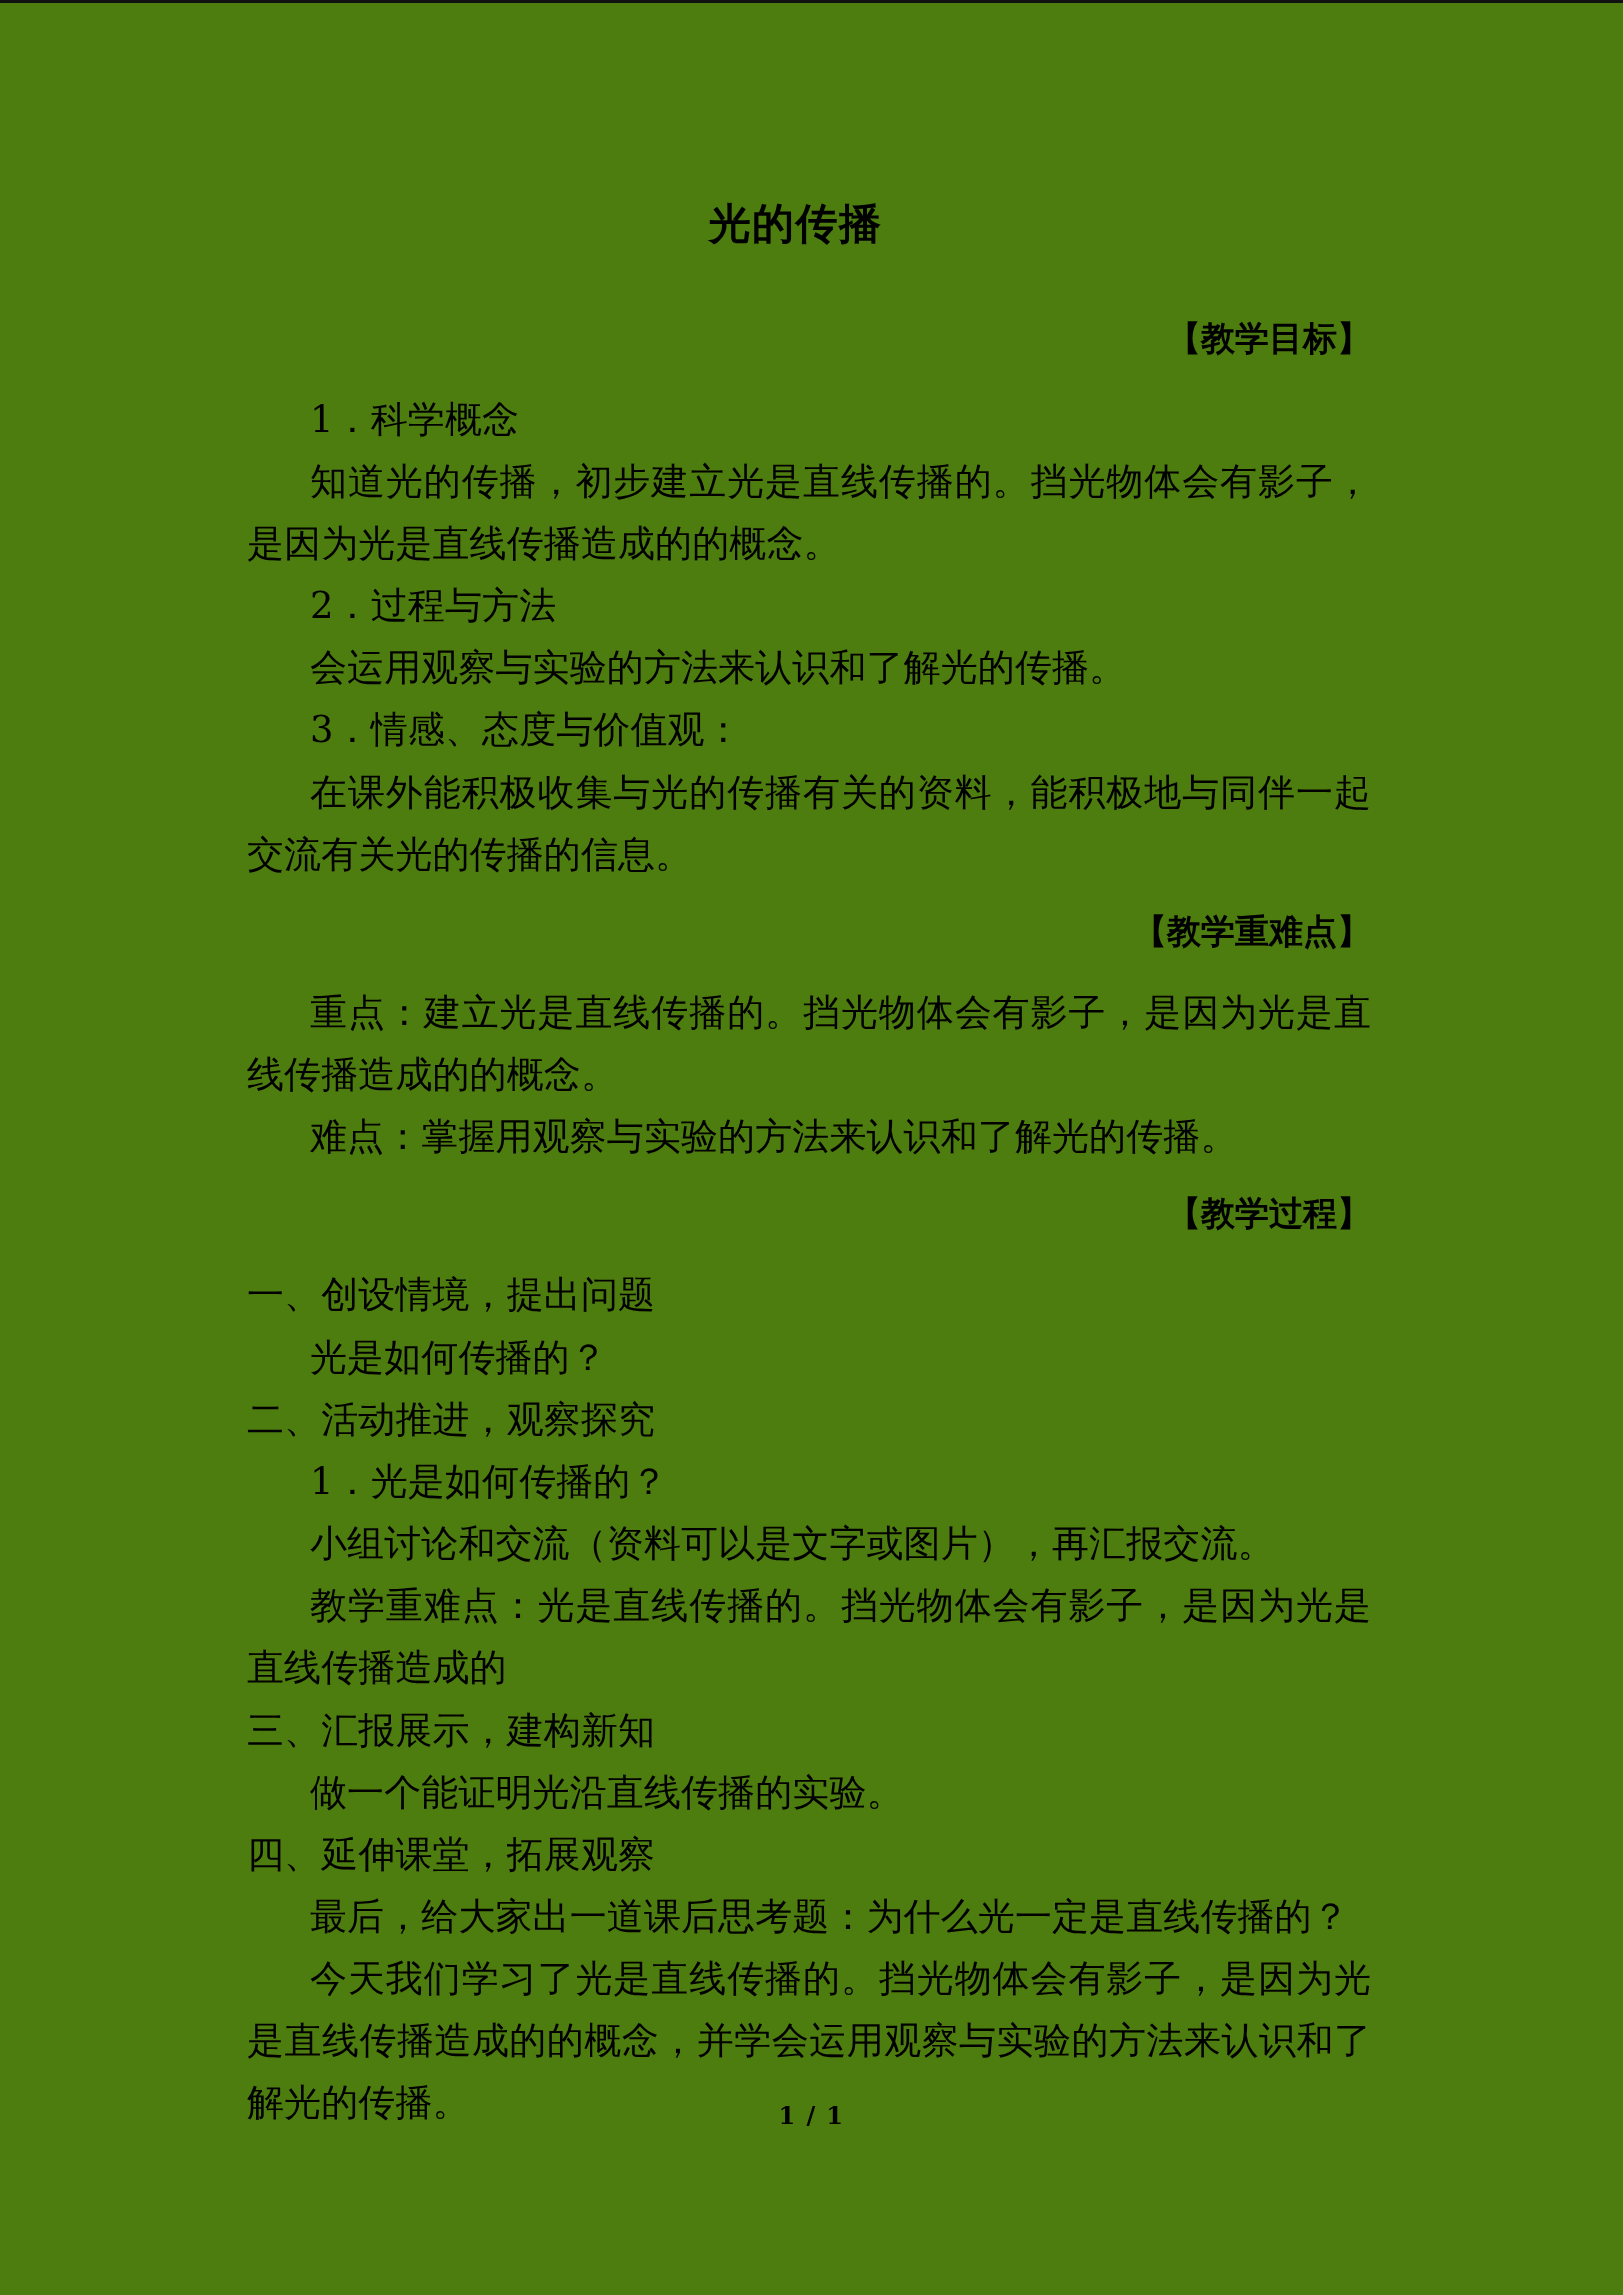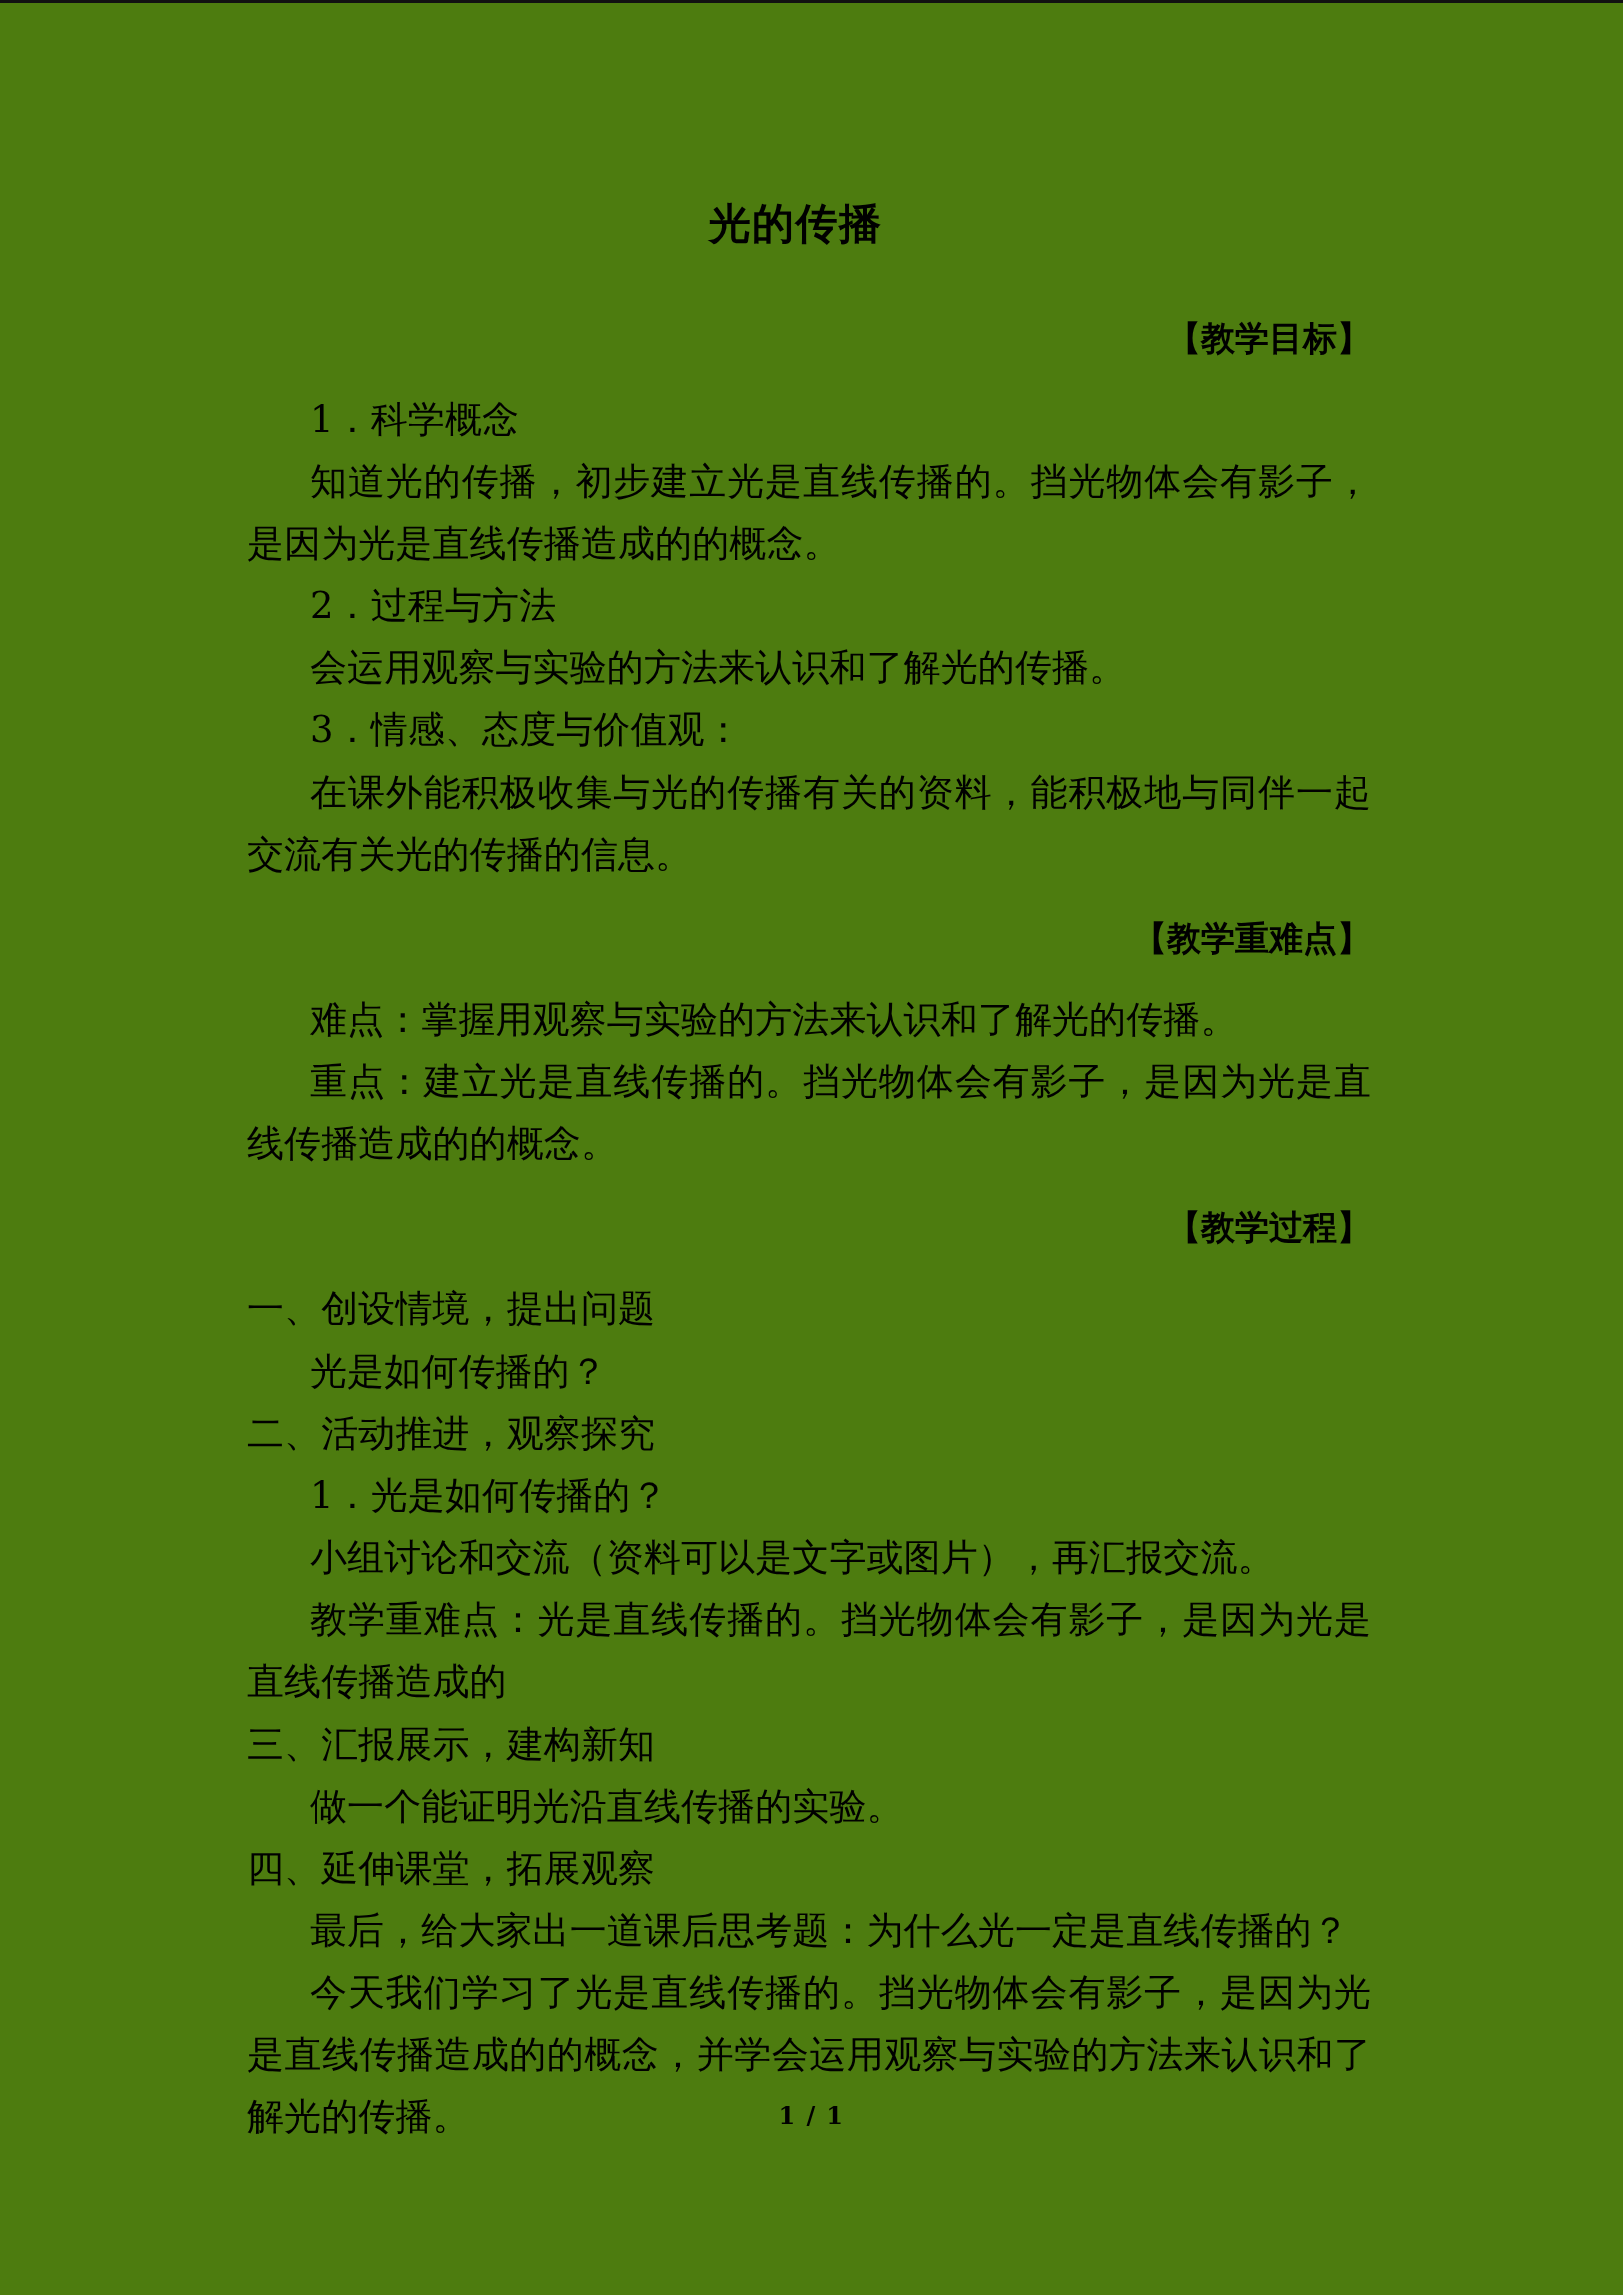--- a/index.html
+++ b/index.html
@@ -46,21 +46,21 @@
   }
   .section-heading {
     font-size: 34px;
     font-weight: bold;
     line-height: 1.35;
     margin: 0 0 9.5px 0;
     letter-spacing: 0px;
     text-align: right;
   }
   .section-heading.spaced-top {
-    margin-top: 30px;
+    margin-top: 23px;
   }
   .para {
     font-size: 37px;
     line-height: 1.68;
     margin: 0;
     text-align: justify;
     text-justify: inter-ideograph;
     letter-spacing: 0.1px;
   }
   .indent2 {
@@ -101,22 +101,22 @@
       <p class="para indent2">知道光的传播，初步建立光是直线传播的。挡光物体会有影子，是因为光是直线传播造成的的概念。</p>
       <p class="para indent2">2．过程与方法</p>
       <p class="para indent2">会运用观察与实验的方法来认识和了解光的传播。</p>
       <p class="para indent2">3．情感、态度与价值观：</p>
       <p class="para indent2">在课外能积极收集与光的传播有关的资料，能积极地与同伴一起交流有关光的传播的信息。</p>
     </div>
 
     <div>
       <div class="section-heading spaced-top">【教学重难点】</div>
       <div class="heading-gap"></div>
+      <p class="para indent2">重点：建立光是直线传播的。挡光物体会有影子，是因为光是直线传播造成的的概念。</p>
       <p class="para indent2">难点：掌握用观察与实验的方法来认识和了解光的传播。</p>
-      <p class="para indent2">重点：建立光是直线传播的。挡光物体会有影子，是因为光是直线传播造成的的概念。</p>
     </div>
 
     <div>
       <div class="section-heading spaced-top">【教学过程】</div>
       <div class="heading-gap"></div>
       <p class="para noindent">一、创设情境，提出问题</p>
       <p class="para indent2">光是如何传播的？</p>
       <p class="para noindent">二、活动推进，观察探究</p>
       <p class="para indent2">1．光是如何传播的？</p>
       <p class="para indent2">小组讨论和交流（资料可以是文字或图片），再汇报交流。</p>

